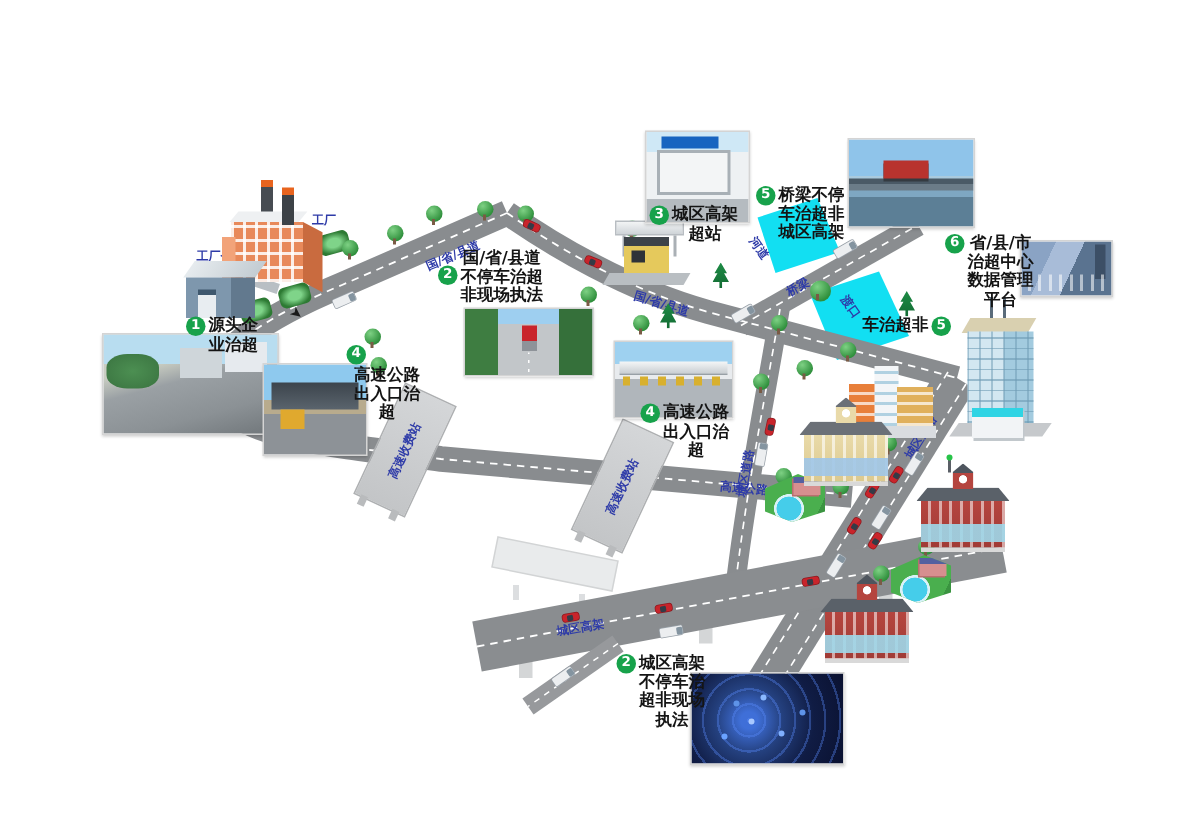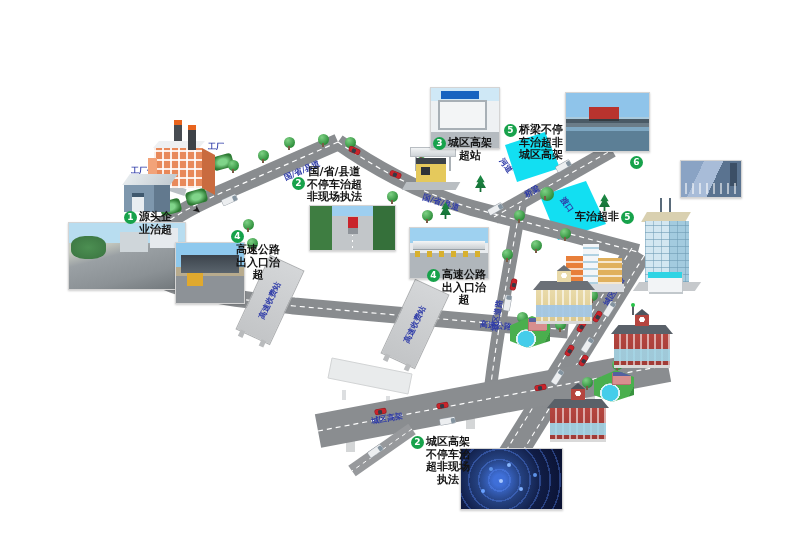--- a/index.html
+++ b/index.html
@@ -286,20 +286,24 @@
     <div class="ann-text">桥梁不停
 车治超非
 城区高架</div>
   </div>
   <div class="ann" style="left:575px;top:211px;align-items:center">
     <div class="ann-text">车治超非</div>
     <span class="badge">5</span>
   </div>
   <div class="ann" style="left:630px;top:156px">
     <span class="badge">6</span>
+    <div class="ann-text">省/县/市
+治超中心
+数据管理
+平台</div>
   </div>
   <div class="ann" style="left:411px;top:436px">
     <span class="badge">2</span>
     <div class="ann-text">城区高架
 不停车治
 超非现场
 执法</div>
   </div>
 
 </div>

